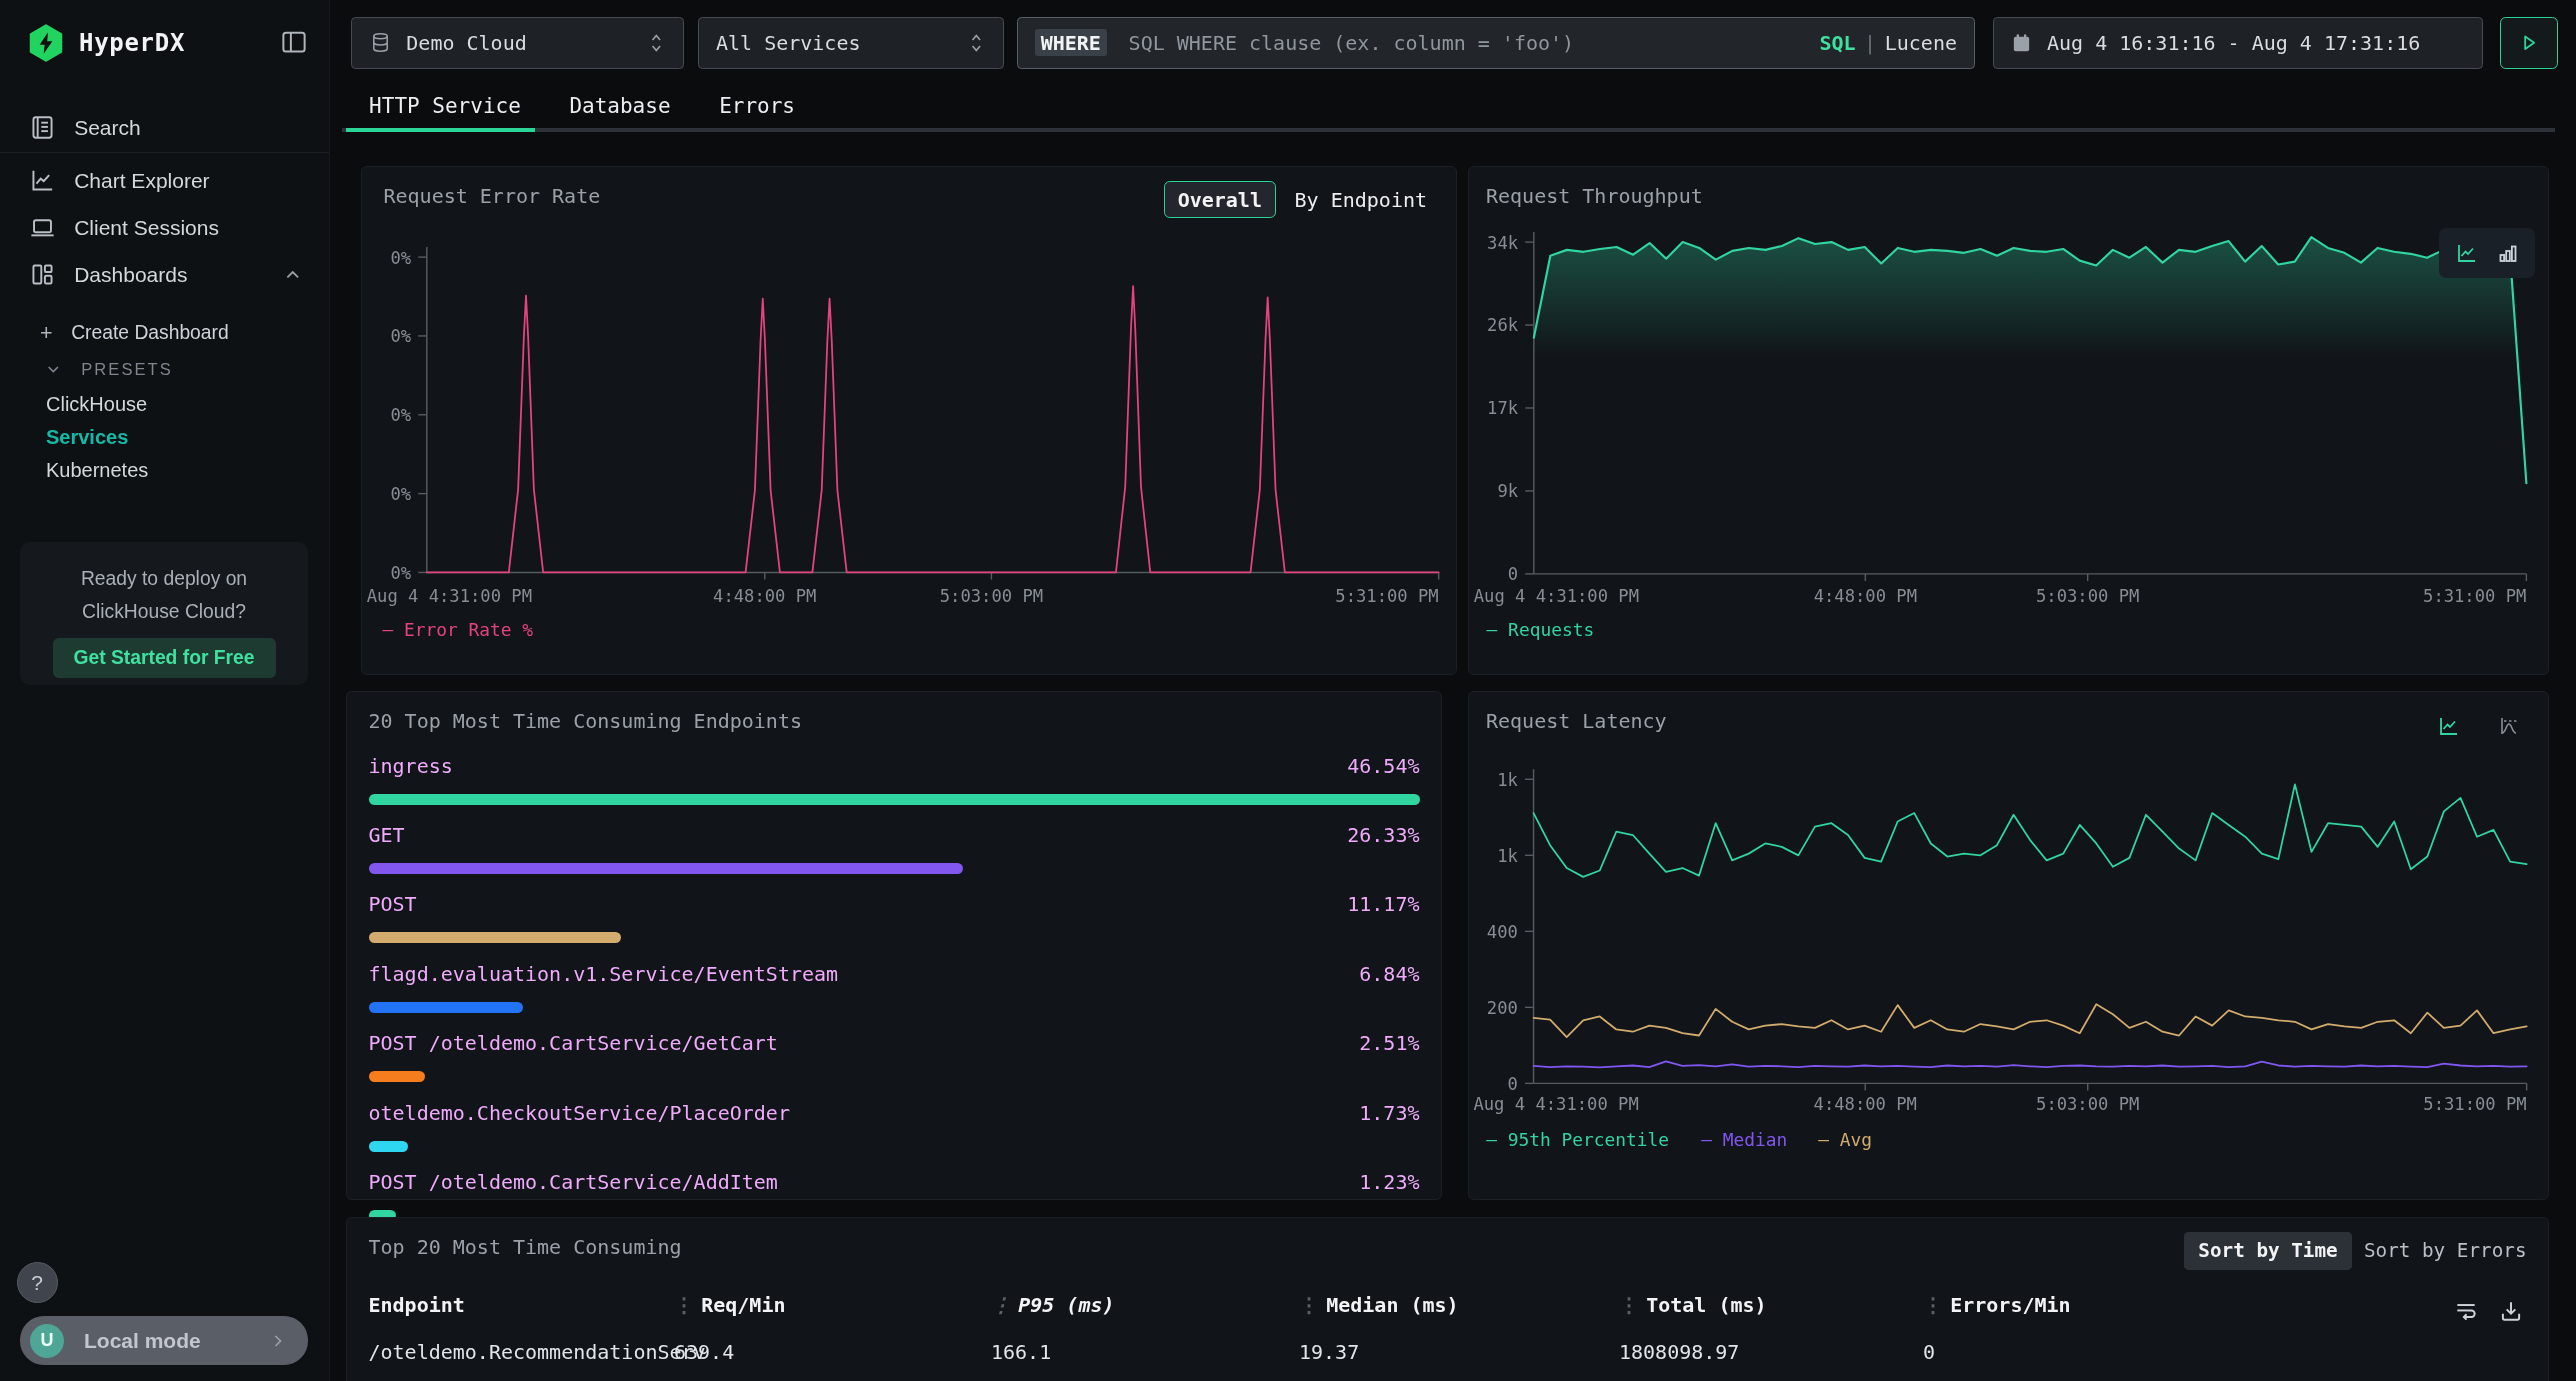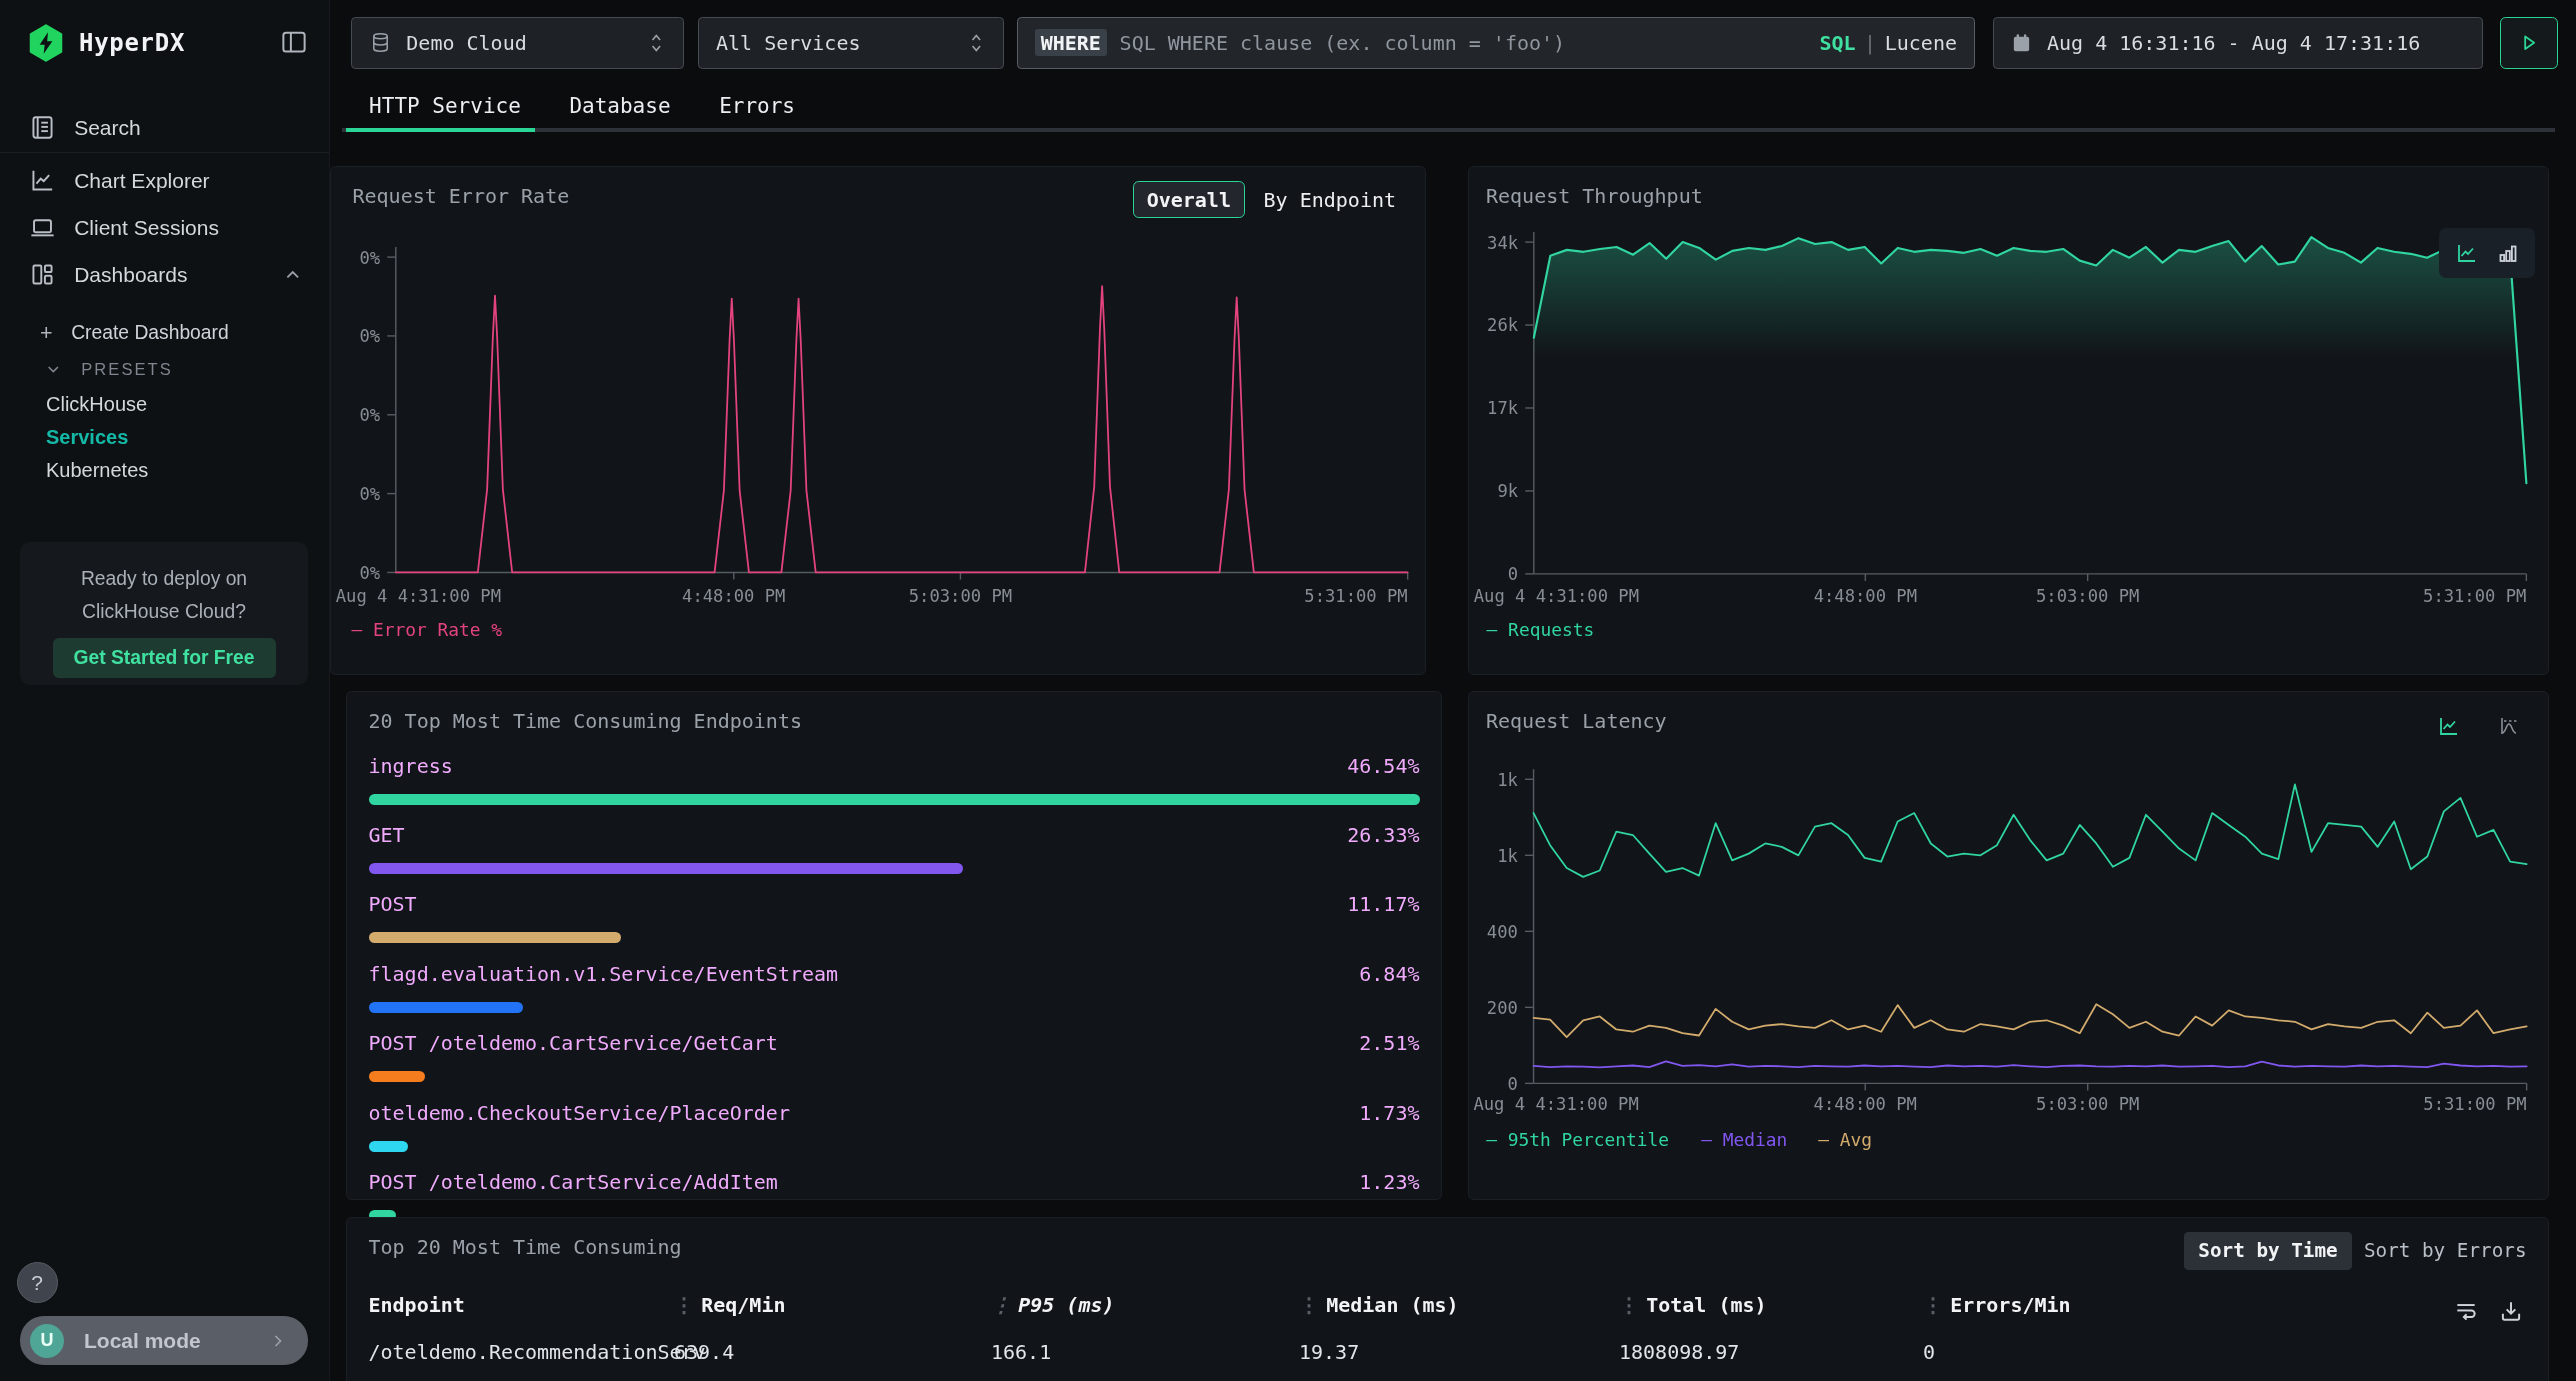--- a/index.html
+++ b/index.html
@@ -48,38 +48,38 @@
   
   #topbar{position:absolute;left:0;top:0;right:0;height:84px}
   .tb-box{position:absolute;top:16.5px;height:52px;box-sizing:border-box;background:#1e2126;border:0.7px solid #454b52;
           border-radius:4.3px;display:flex;align-items:center;font-size:20px;color:#d9dce0;cursor:pointer}
   #src-select{left:22px;width:333px;padding:0 17px}
   #svc-select{left:369px;width:306px;padding:0 17px}
   .tb-box .ic{color:#9aa1a9;margin-right:14.3px;display:flex}
   .tb-box .grow{flex:1}
   .updown{color:#9aa1a9}
   #search-box{left:688px;width:958px;background:#22252a;border-color:#585e66;padding:0 17px;cursor:text}
-  #where-label{font-weight:bold;color:#f1f3f5;background:#3a4047;border-radius:2.9px;padding:1.4px 5.7px;margin-right:13px}
+  #where-label{font-weight:bold;color:#f1f3f5;background:#3a4047;border-radius:2.9px;padding:1.4px 5.7px;margin-right:22px}
   #search-placeholder{color:#8f969e;flex:1}
   #mode-sql{color:#3fe0a0;font-weight:bold}
   #mode-sep{color:#6a7077;margin:0 8.6px}
   #mode-lucene{color:#d9dce0}
   #date-box{left:1664px;width:490px;padding:0 15.7px}
   #run-btn{position:absolute;left:2171px;top:16.5px;width:58px;height:52px;box-sizing:border-box;border:1.4px solid #2bd596;
            border-radius:5.7px;background:#14191b;display:flex;align-items:center;justify-content:center;cursor:pointer}
   
   #tabs{position:absolute;left:0;top:84px;right:0;height:66px}
   #tabs .rail{position:absolute;left:13px;right:21.5px;top:44px;height:3.6px;background:#2d3238}
   #tab-row{position:absolute;left:21.5px;top:0;height:44px;display:flex}
   .tab{display:flex;align-items:center;padding:0 18.6px;margin-right:11.4px;font-size:21px;color:#eceef0;cursor:pointer;position:relative}
   .tab.active::after{content:"";position:absolute;left:-4.3px;right:4.3px;top:44px;height:3.6px;background:#2bd596}
   
   #content{position:absolute;left:0;top:150px;right:0;bottom:0;overflow:hidden}
   .panel{position:absolute;background:#111419;border:0.7px solid #1b2026;border-radius:5.7px;box-sizing:border-box}
-  #panel-error{left:1px;top:15.7px;width:1096px;height:509px}
+  #panel-error{left:32px;top:15.7px;width:1096px;height:509px}
   #panel-thr{left:1139px;top:15.7px;width:1081px;height:509px}
   #panel-endpoints{left:17px;top:541px;width:1096px;height:509px}
   #panel-latency{left:1139px;top:541px;width:1081px;height:509px}
   #panel-table{left:17px;top:1067px;width:2203px;height:229px}
   .panel-title{position:absolute;left:21.5px;top:17px;font-size:20px;color:#9aa1a8}
   .chart-svg{position:absolute;left:0;top:0}
   
   #err-toggle{position:absolute;right:29px;top:14.3px;display:flex;align-items:center}
   #btn-overall{border:1.4px solid #2bd596;border-radius:5.7px;background:#23262c;color:#f1f3f5;font-weight:bold;
                font-size:20px;padding:5.7px 13px;cursor:pointer}

